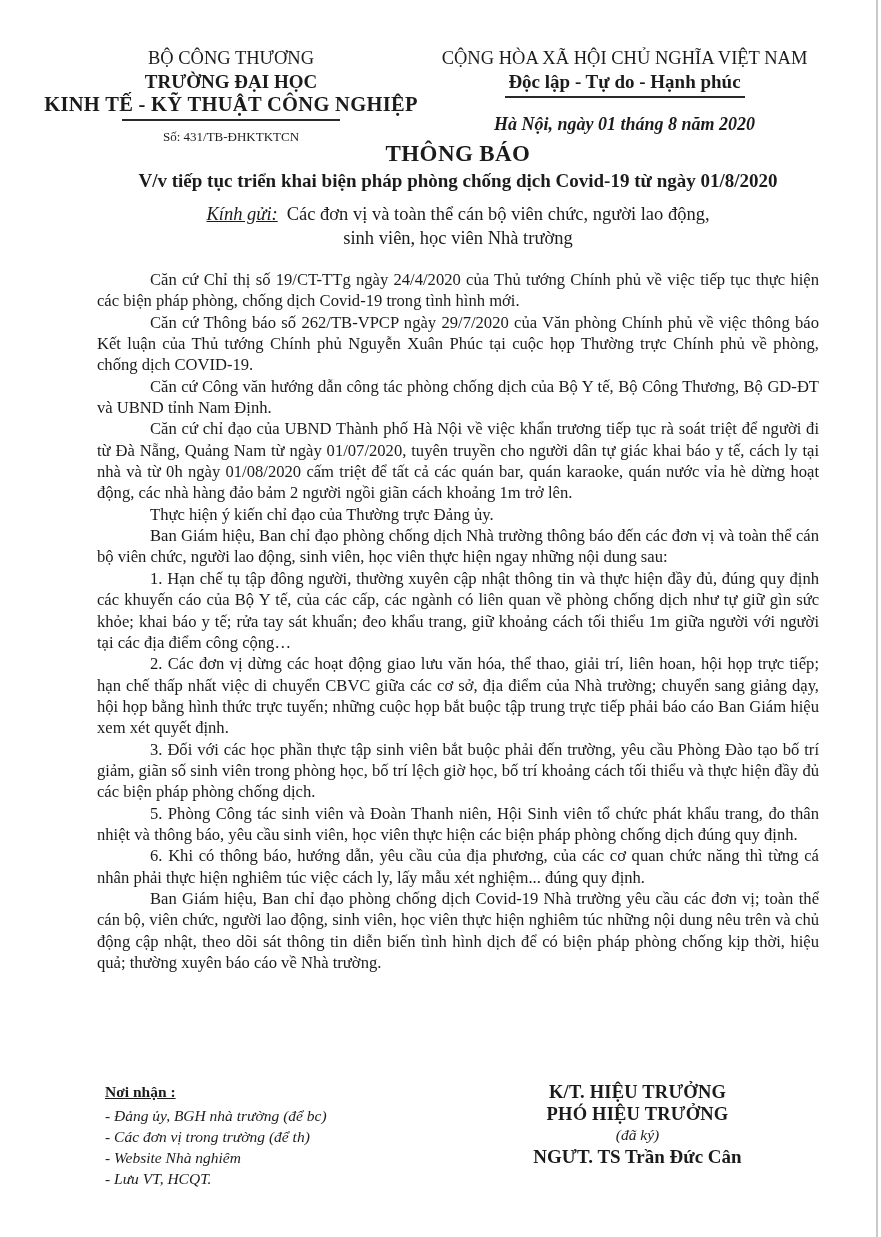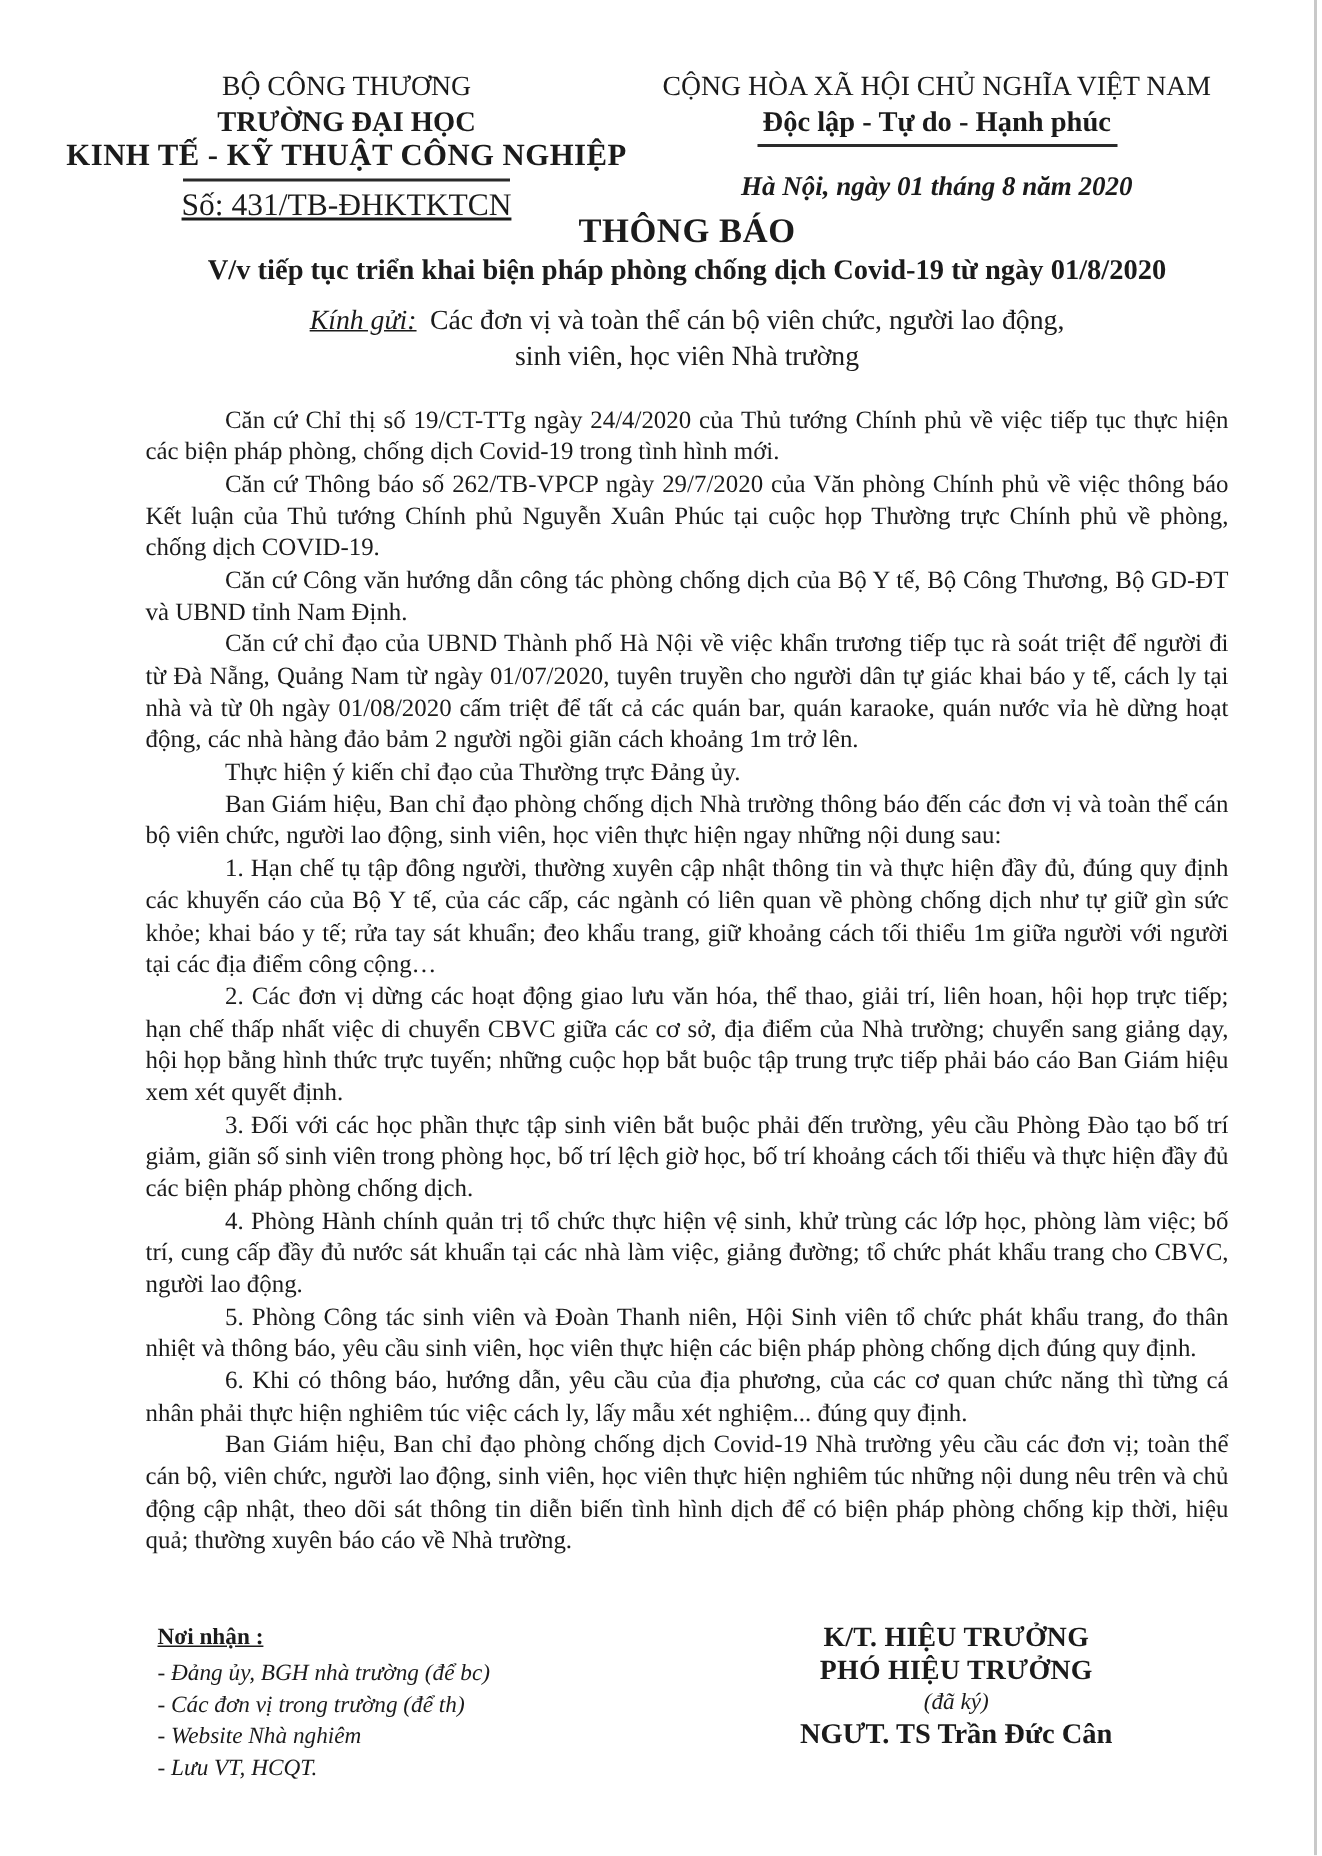--- a/index.html
+++ b/index.html
@@ -49,21 +49,21 @@
   .rule-left {
     width: 218px;
     border-top: 2px solid #2a2a2a;
     margin: 3px auto 4px auto;
   }
   .rule-right {
     width: 240px;
     border-top: 2px solid #2a2a2a;
     margin: 3px auto 4px auto;
   }
-  .doc-number { font-size: 21px; text-decoration: underline; }
+  .doc-number { font-size: 13px; }
   .place-date {
     font-size: 18px;
     font-style: italic;
     font-weight: bold;
     margin-top: 15px;
   }
   
   .titles {
     position: absolute;
     top: 141px;
@@ -170,21 +170,20 @@
   <div class="body-text">
     <p>Căn cứ Chỉ thị số 19/CT-TTg ngày 24/4/2020 của Thủ tướng Chính phủ về việc tiếp tục thực hiện các biện pháp phòng, chống dịch Covid-19 trong tình hình mới.</p>
     <p>Căn cứ Thông báo số 262/TB-VPCP ngày 29/7/2020 của Văn phòng Chính phủ về việc thông báo Kết luận của Thủ tướng Chính phủ Nguyễn Xuân Phúc tại cuộc họp Thường trực Chính phủ về phòng, chống dịch COVID-19.</p>
     <p>Căn cứ Công văn hướng dẫn công tác phòng chống dịch của Bộ Y tế, Bộ Công Thương, Bộ GD-ĐT và UBND tỉnh Nam Định.</p>
     <p>Căn cứ chỉ đạo của UBND Thành phố Hà Nội về việc khẩn trương tiếp tục rà soát triệt để người đi từ Đà Nẵng, Quảng Nam từ ngày 01/07/2020, tuyên truyền cho người dân tự giác khai báo y tế, cách ly tại nhà và từ 0h ngày 01/08/2020 cấm triệt để tất cả các quán bar, quán karaoke, quán nước vỉa hè dừng hoạt động, các nhà hàng đảo bảm 2 người ngồi giãn cách khoảng 1m trở lên.</p>
     <p>Thực hiện ý kiến chỉ đạo của Thường trực Đảng ủy.</p>
     <p>Ban Giám hiệu, Ban chỉ đạo phòng chống dịch Nhà trường thông báo đến các đơn vị và toàn thể cán bộ viên chức, người lao động, sinh viên, học viên thực hiện ngay những nội dung sau:</p>
     <p>1. Hạn chế tụ tập đông người, thường xuyên cập nhật thông tin và thực hiện đầy đủ, đúng quy định các khuyến cáo của Bộ Y tế, của các cấp, các ngành có liên quan về phòng chống dịch như tự giữ gìn sức khỏe; khai báo y tế; rửa tay sát khuẩn; đeo khẩu trang, giữ khoảng cách tối thiểu 1m giữa người với người tại các địa điểm công cộng…</p>
     <p>2. Các đơn vị dừng các hoạt động giao lưu văn hóa, thể thao, giải trí, liên hoan, hội họp trực tiếp; hạn chế thấp nhất việc di chuyển CBVC giữa các cơ sở, địa điểm của Nhà trường; chuyển sang giảng dạy, hội họp bằng hình thức trực tuyến; những cuộc họp bắt buộc tập trung trực tiếp phải báo cáo Ban Giám hiệu xem xét quyết định.</p>
     <p>3. Đối với các học phần thực tập sinh viên bắt buộc phải đến trường, yêu cầu Phòng Đào tạo bố trí giảm, giãn số sinh viên trong phòng học, bố trí lệch giờ học, bố trí khoảng cách tối thiểu và thực hiện đầy đủ các biện pháp phòng chống dịch.</p>
-    <p>4. Phòng Hành chính quản trị tổ chức thực hiện vệ sinh, khử trùng các lớp học, phòng làm việc; bố trí, cung cấp đầy đủ nước sát khuẩn tại các nhà làm việc, giảng đường; tổ chức phát khẩu trang cho CBVC, người lao động.</p>
     <p>5. Phòng Công tác sinh viên và Đoàn Thanh niên, Hội Sinh viên tổ chức phát khẩu trang, đo thân nhiệt và thông báo, yêu cầu sinh viên, học viên thực hiện các biện pháp phòng chống dịch đúng quy định.</p>
     <p>6. Khi có thông báo, hướng dẫn, yêu cầu của địa phương, của các cơ quan chức năng thì từng cá nhân phải thực hiện nghiêm túc việc cách ly, lấy mẫu xét nghiệm... đúng quy định.</p>
     <p>Ban Giám hiệu, Ban chỉ đạo phòng chống dịch Covid-19 Nhà trường yêu cầu các đơn vị; toàn thể cán bộ, viên chức, người lao động, sinh viên, học viên thực hiện nghiêm túc những nội dung nêu trên và chủ động cập nhật, theo dõi sát thông tin diễn biến tình hình dịch để có biện pháp phòng chống kịp thời, hiệu quả; thường xuyên báo cáo về Nhà trường.</p>
   </div>
 
   <div class="footer">
     <div class="recipients">
       <div class="recipients-title">Nơi nhận :</div>
       <div class="recipient-item">- Đảng ủy, BGH nhà trường (để bc)</div>
       <div class="recipient-item">- Các đơn vị trong trường (để th)</div>

